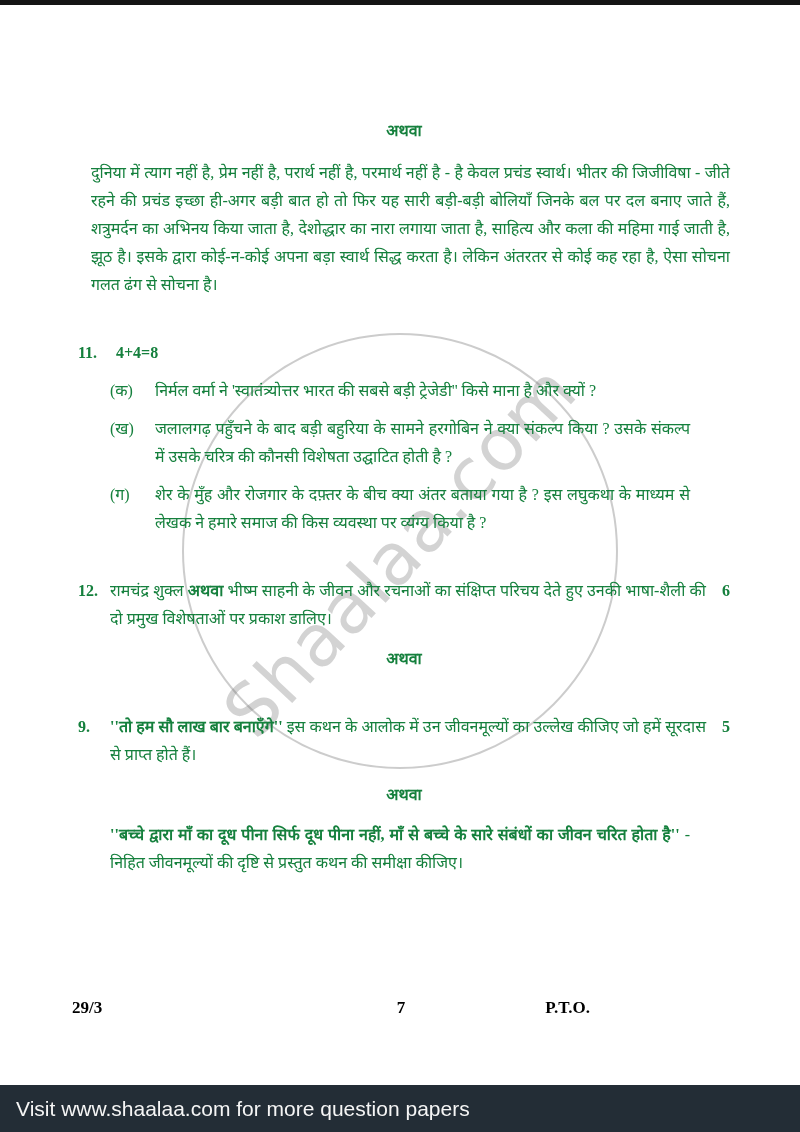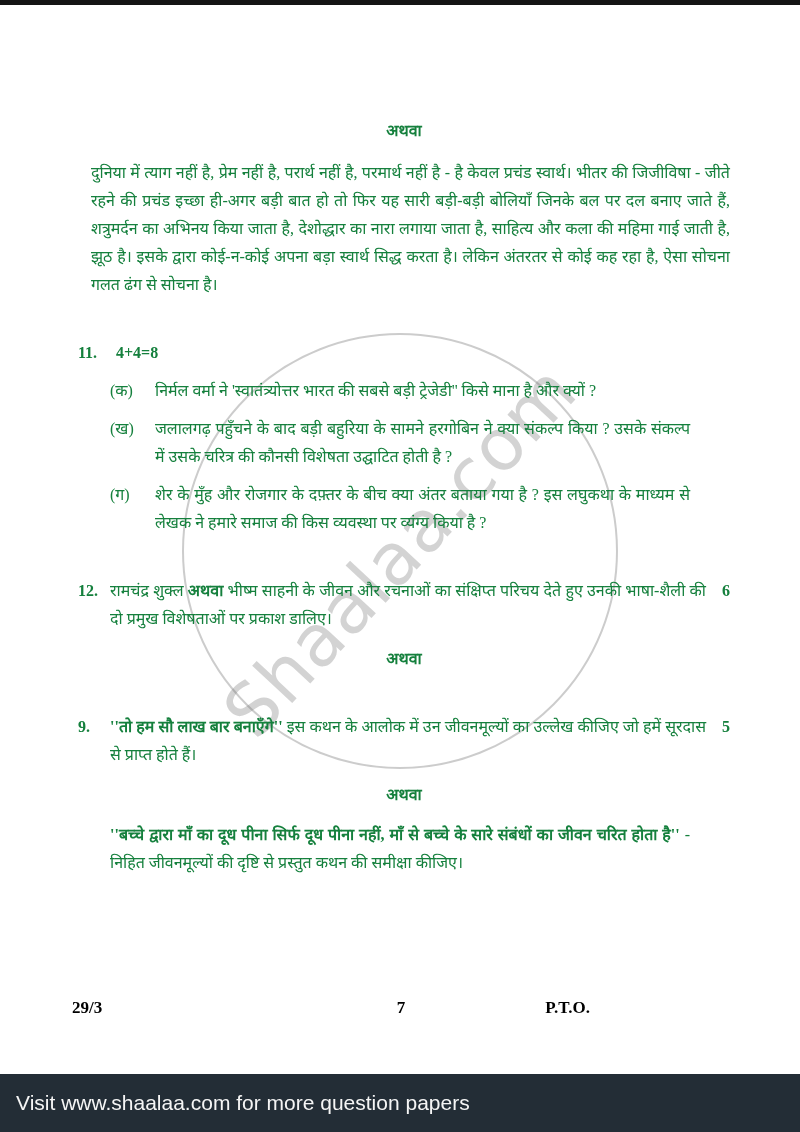--- a/index.html
+++ b/index.html
@@ -93,21 +93,21 @@
   .footer .f-left  { flex: 1; text-align: left; }
   .footer .f-mid   { flex: 0; text-align: center; }
   .footer .f-right { flex: 1; text-align: center; }
 
   
   .banner {
     position: absolute;
     left: 0;
     right: 0;
     bottom: 0;
-    height: 58px;
+    height: 47px;
     background: #232d36;
     color: #f5f5f5;
     display: flex;
     align-items: center;
     padding-left: 16px;
     font-family: "Liberation Sans", "DejaVu Sans", sans-serif;
     font-size: 21px;
     z-index: 2;
   }
 </style>

